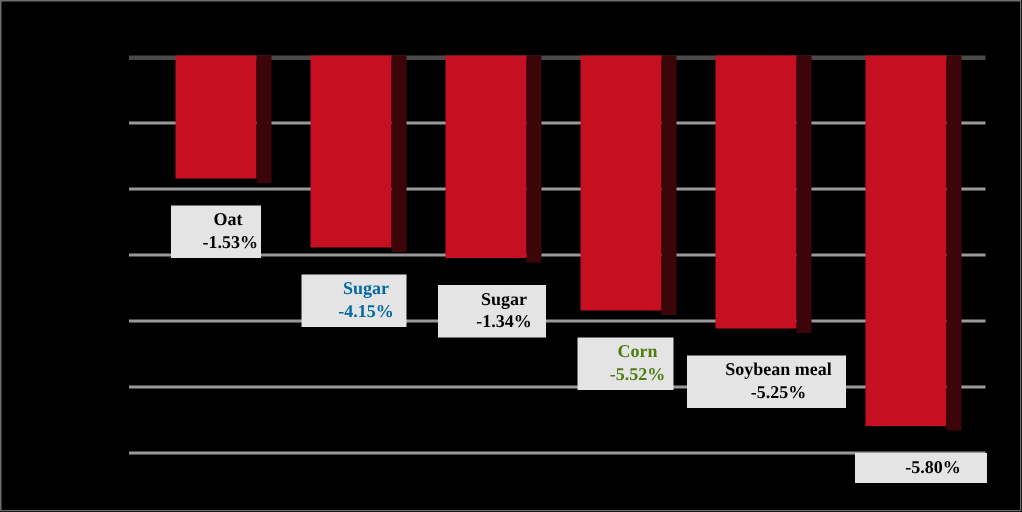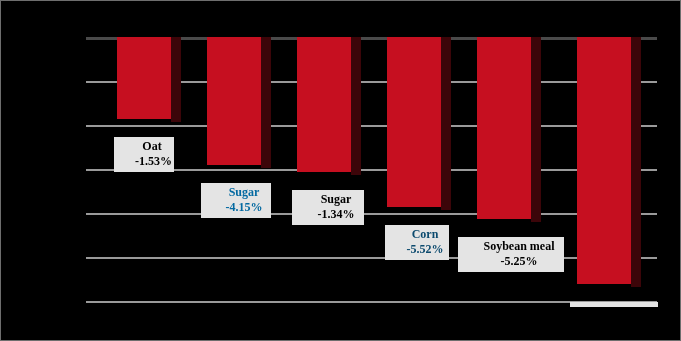--- a/index.html
+++ b/index.html
@@ -123,26 +123,27 @@
           <span class="lbl-value">-1.53%</span>
         </div>
         <div class="data-label" style="left: 115px; top: 130px; width: 70px; background: rgb(228, 228, 228); color: #0369a1;">
           <span class="lbl-name">Sugar</span>
           <span class="lbl-value">-4.15%</span>
         </div>
         <div class="data-label" style="left: 206px; top: 137px; width: 72px; background: rgb(228, 228, 228); color: rgb(0, 0, 0);">
           <span class="lbl-name">Sugar</span>
           <span class="lbl-value">-1.34%</span>
         </div>
-        <div class="data-label" style="left: 299px; top: 172px; width: 64px; background: rgb(228, 228, 228); color: #0c4a6e;">
+        <div class="data-label" style="left: 299px; top: 172px; width: 64px; background: rgb(228, 228, 228); color: #4d7c0f;">
           <span class="lbl-name">Corn</span>
           <span class="lbl-value">-5.52%</span>
         </div>
         <div class="data-label" style="left: 372px; top: 184px; width: 106px; background: rgb(228, 228, 228); color: rgb(0, 0, 0); text-align: center;">
           <span class="lbl-name">Soybean meal</span>
           <span class="lbl-value">-5.25%</span>
         </div>
         <div class="data-label" style="left: 484px; top: 249px; width: 88px; background: rgb(228, 228, 228); color: rgb(0, 0, 0);">
+          <span class="lbl-value">-5.80%</span>
         </div>
       </div>
   </div>
 
 </div>
 
 </body></html>

